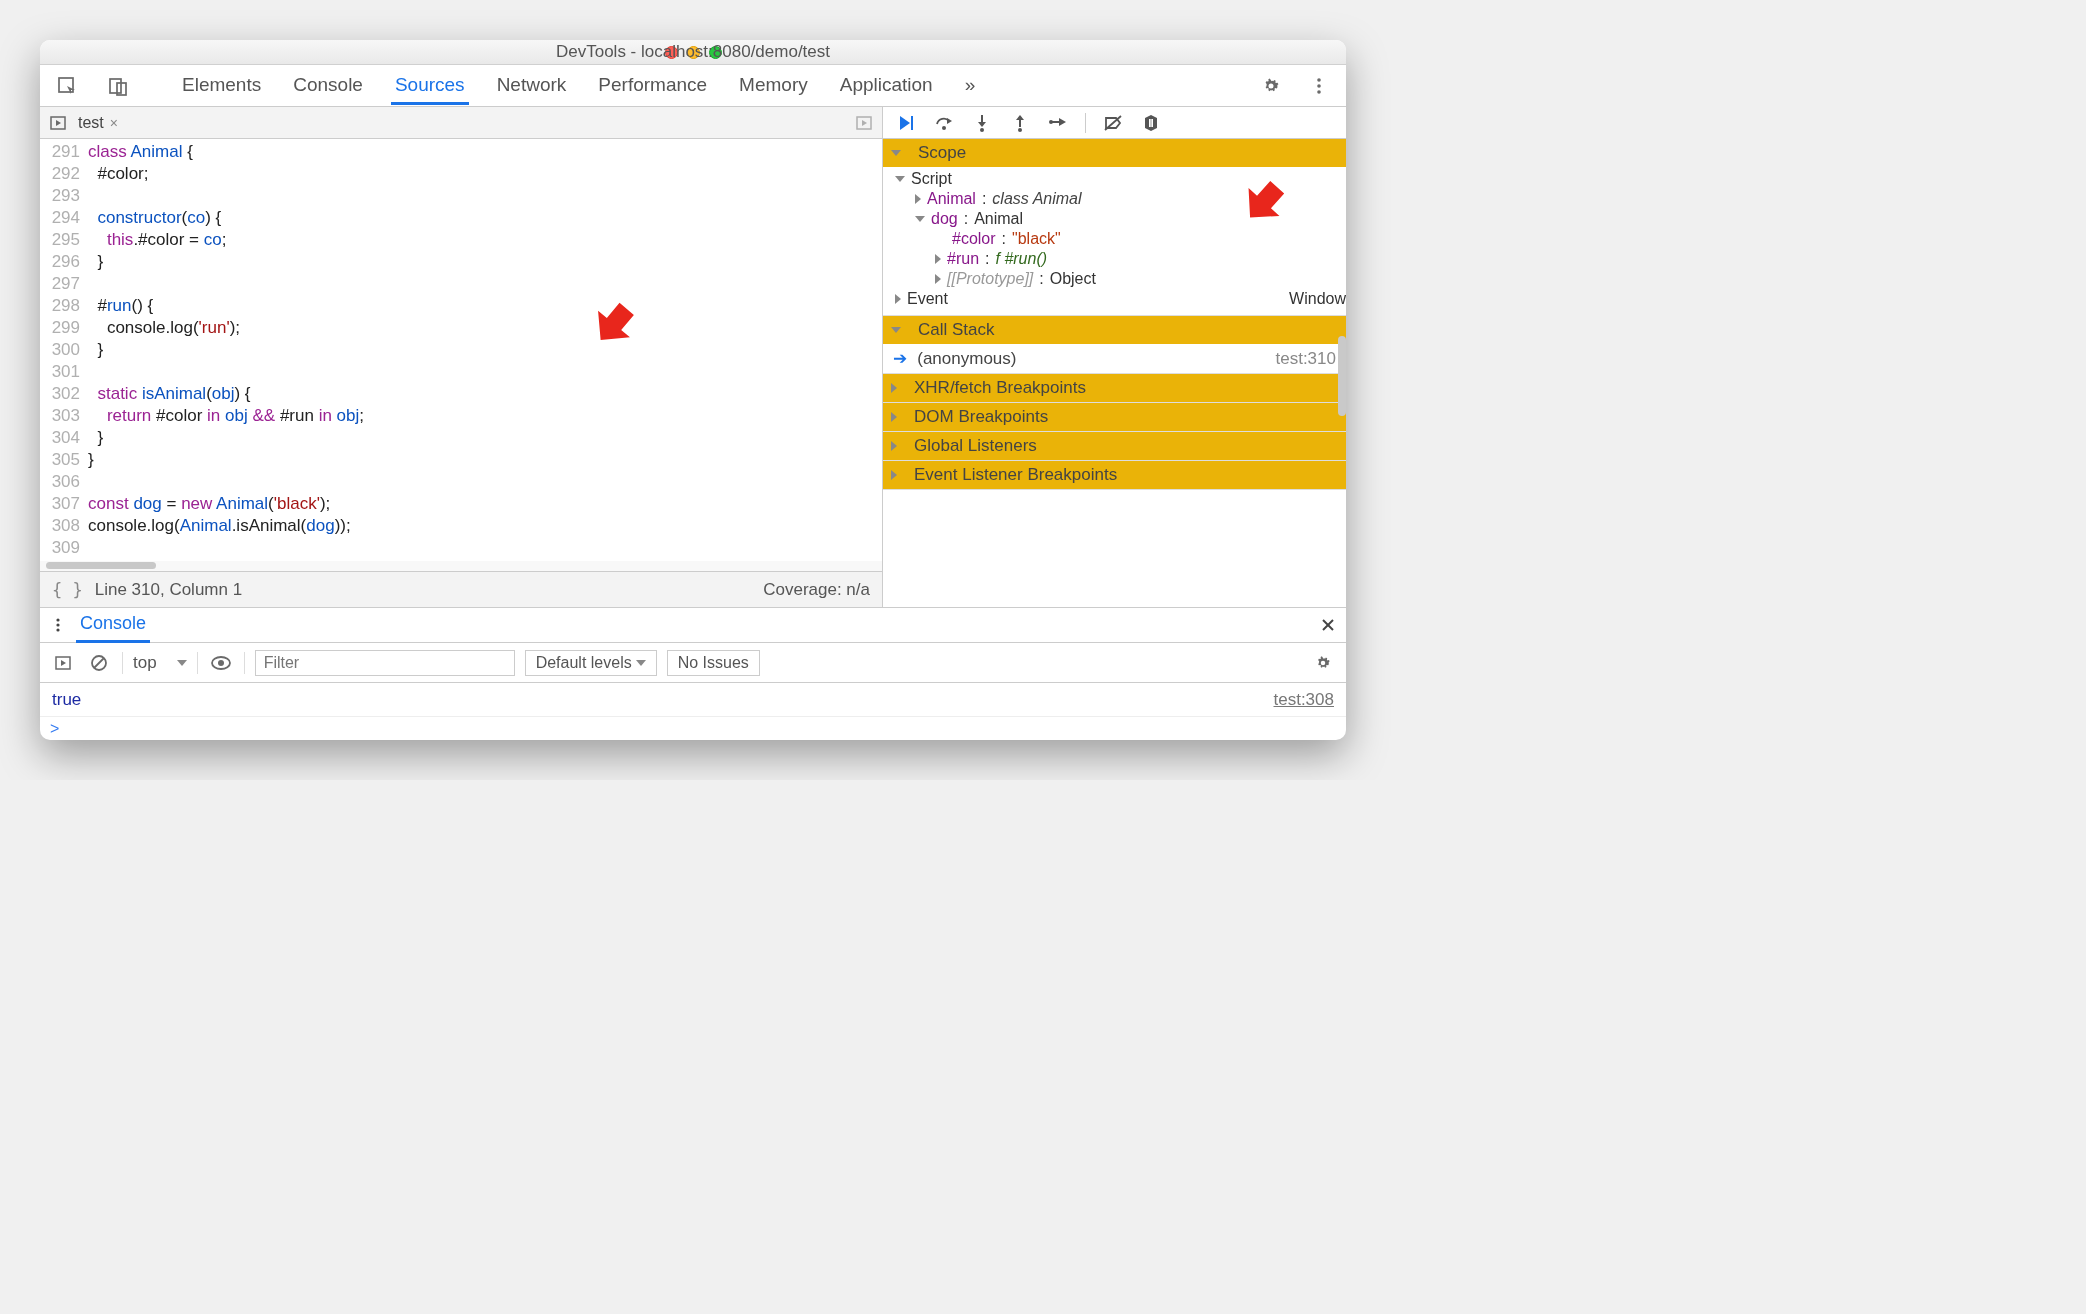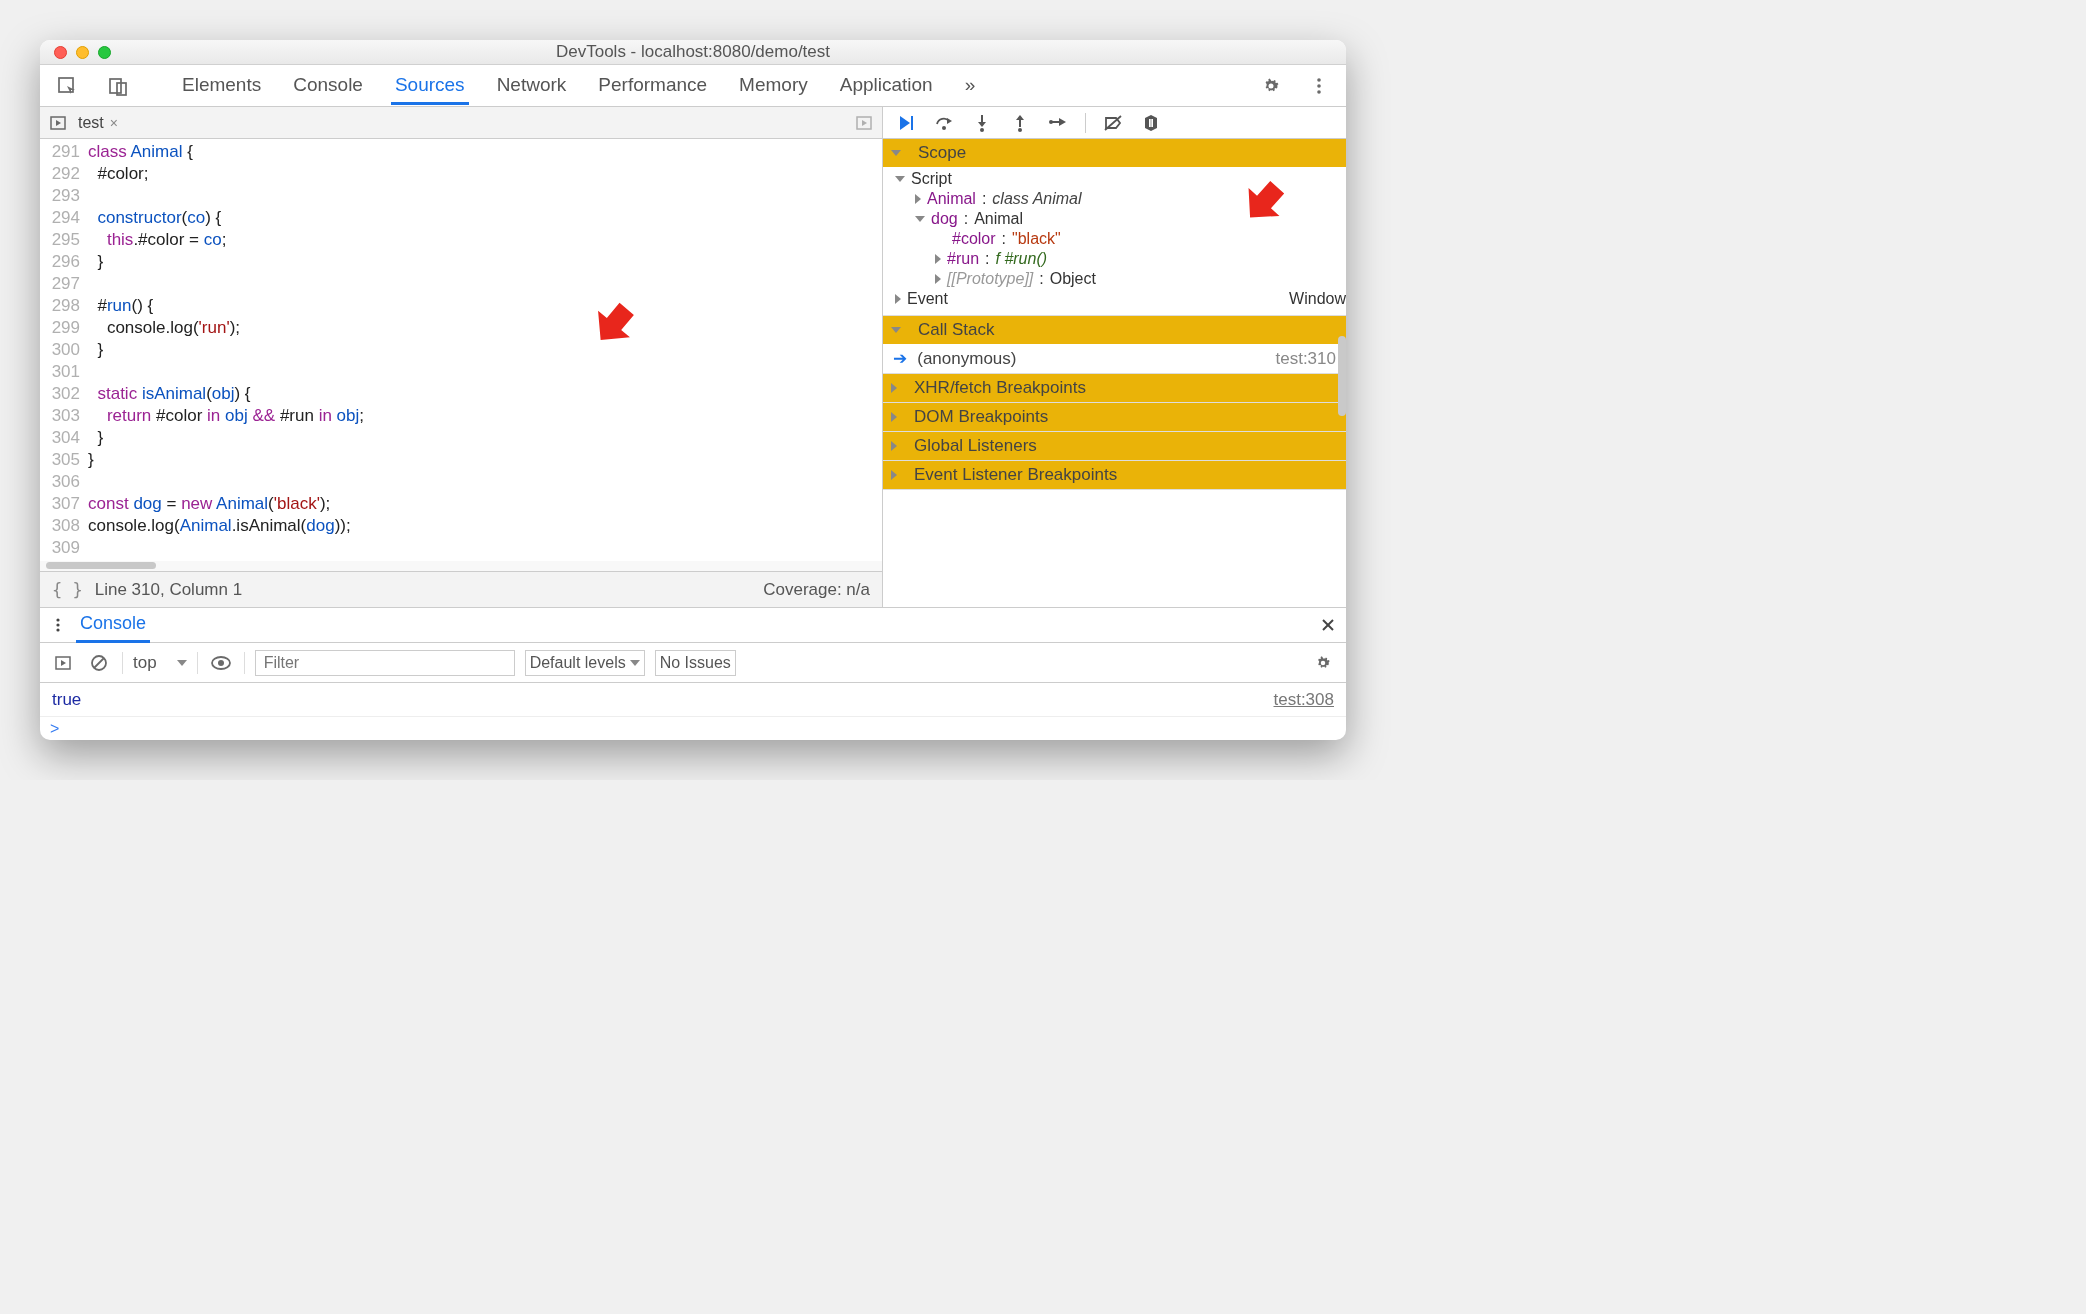--- a/index.html
+++ b/index.html
@@ -1,18 +1,18 @@
 <!DOCTYPE html>
 <html><head>
 <meta charset="utf-8">
 <style>
 * { margin: 0; padding: 0; box-sizing: border-box; font-family: -apple-system, BlinkMacSystemFont, "Segoe UI", Helvetica, Arial, sans-serif; }
 body { background: #f0f0f0; padding: 40px; }
 .window { width: 1306px; background: #fff; border-radius: 10px; box-shadow: 0 15px 40px rgba(0,0,0,0.35); overflow: hidden; }
-.titlebar { height: 24px; background: linear-gradient(#f7f7f7,#e9e9e9); border-bottom: 1px solid #d0d0d0; display: flex; align-items: center; padding: 12px 14px; position: relative; }
+.titlebar { height: 24px; background: linear-gradient(#f7f7f7,#e9e9e9); border-bottom: 1px solid #d0d0d0; display: flex; align-items: center; padding: 12px 14px; position: relative; justify-content: center; }
 .traffic { display: flex; gap: 9px; }
 .dot { width: 13px; height: 13px; border-radius: 50%; }
 .dot.red { background: #ff5f57; border: 1px solid #e33e32; }
 .dot.yellow { background: #ffbd2e; border: 1px solid #e09e00; }
 .dot.green { background: #28c840; border: 1px solid #17a62b; }
 .titlebar-title { position: absolute; left: 0; right: 0; text-align: center; font-size: 17px; color: #555; pointer-events: none; }
 .toolbar { height: 42px; border-bottom: 1px solid #ccc; display: flex; align-items: center; padding: 12px 12px; gap: 21px; font-size: 19px; color: #555; }
 .toolbar .icon-btn { display: inline-flex; align-items: center; justify-content: center; width: 30px; height: 28px; color: #6a6a6a; }
 .tabs { display: flex; gap: 24px; margin-left: 24px; flex: 1; }
 .tab { padding: 8px 4px; cursor: pointer; color: #555; }
@@ -68,21 +68,21 @@
 .right-scroll::before { content:''; position:absolute; top:42%; right:0; width:8px; height:80px; background:#c9c9c9; border-radius:4px; }
 
 .console-header { height: 36px; border-top: 1px solid #ccc; border-bottom: 1px solid #ccc; display: flex; align-items: center; padding: 0 10px; gap: 10px; font-size: 18px; color: #444; }
 .console-header .tab { padding: 6px 4px; }
 
 .console-toolbar { height: 40px; border-bottom: 1px solid #ccc; display: flex; align-items: center; gap: 10px; padding: 0 10px; font-size: 17px; color: #555; }
 .console-toolbar .icon-btn { display:inline-flex;align-items:center;justify-content:center;width:26px;height:26px;color:#6a6a6a; }
 .console-toolbar .sep { width:1px;height:22px;background:#ddd; }
 .context-selector { display:flex;align-items:center;gap:20px; }
 .filter-input { height:26px; width:260px; border:1px solid #ccc; padding:0 8px; font-size:16px; }
-.pill-btn { border:1px solid #ccc; background:#fff; padding:3px 4px; font-size:16px; color:#555; display:flex; align-items:center; gap:4px; }
+.pill-btn { border:1px solid #ccc; background:#fff; padding:3px 10px; font-size:16px; color:#555; display:flex; align-items:center; gap:4px; }
 
 .console-output { padding: 4px 12px; font-family: Menlo, monospace; font-size: 17px; display:flex; align-items:center; color:#1c2aa3; border-bottom:1px solid #eee; height:34px; }
 .console-output .spacer { flex:1; }
 .console-src { color:#777; text-decoration:underline; }
 .console-prompt { padding: 2px 10px; color:#367cf1; font-family:Menlo,monospace;font-size:16px; }
 svg { display:block; }
 </style>
 </head>
 <body>
 

